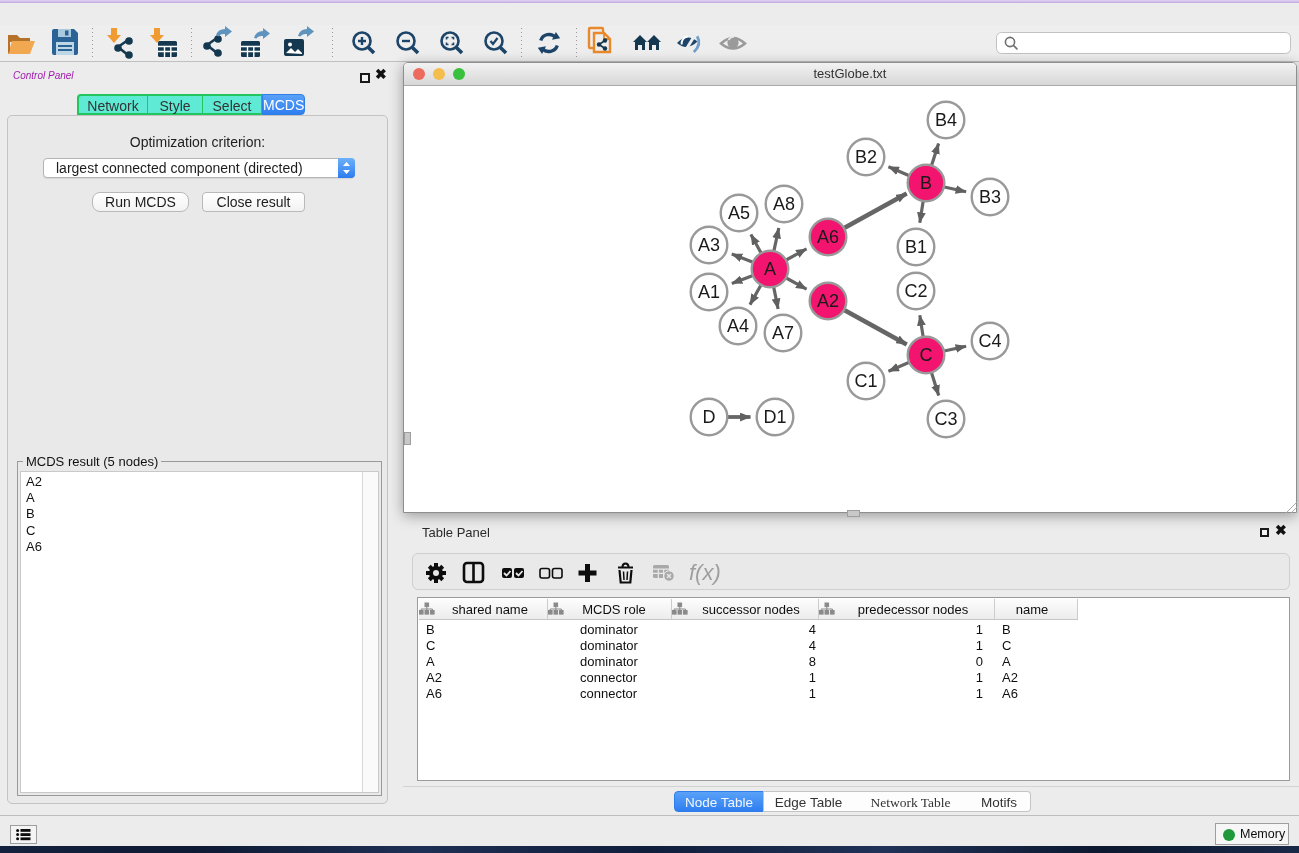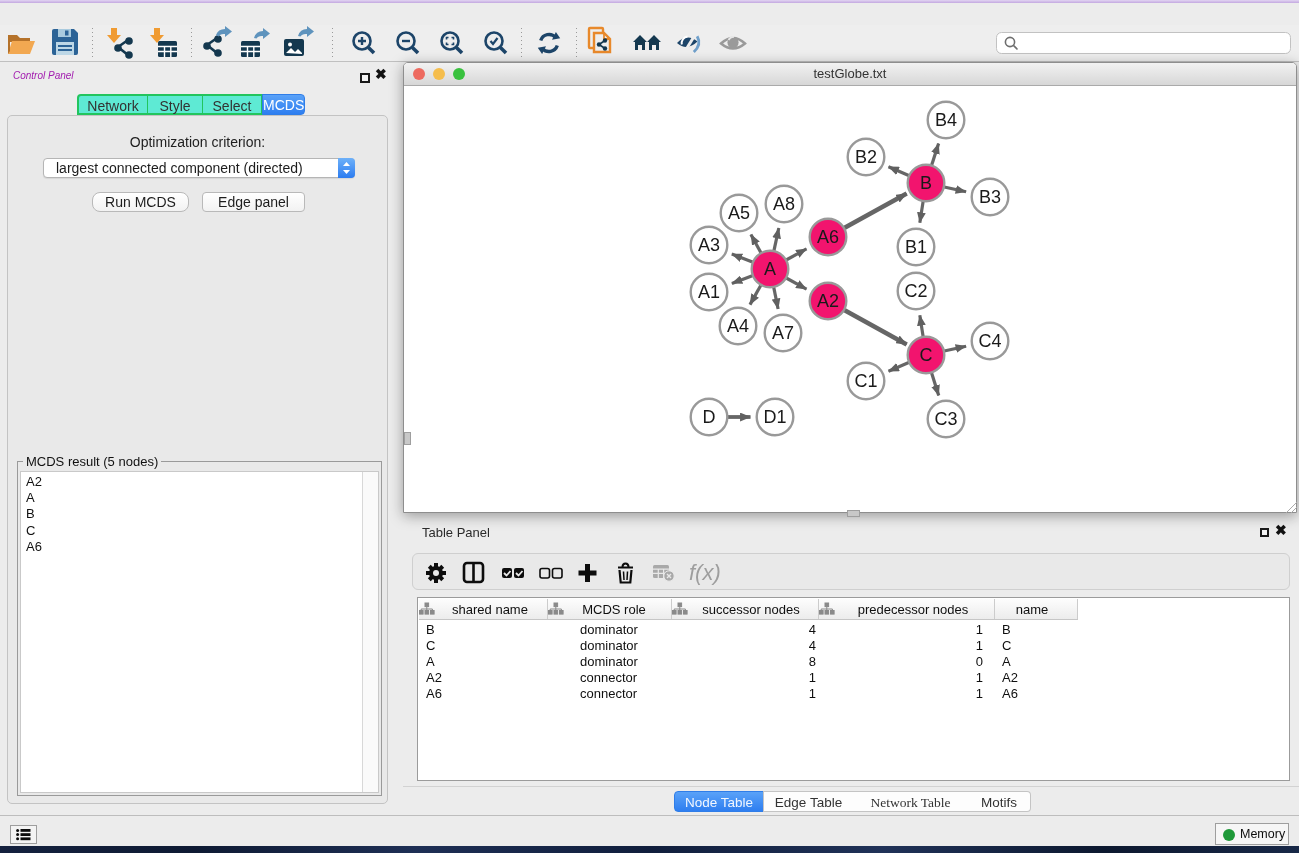--- a/index.html
+++ b/index.html
@@ -205,21 +205,21 @@
   <div class="abs" style="left:7px;top:134px;width:381px;text-align:center;font-size:14px;color:#1e1e1e;">Optimization criterion:</div>
   <div class="abs" id="cp-select" style="left:43px;top:158px;width:312px;height:20px;background:#fff;border:1px solid #b5b5b5;border-radius:4px;box-sizing:border-box;box-shadow:0 1px 1px rgba(0,0,0,0.08);">
     <div class="abs" style="left:12px;top:1px;font-size:14px;color:#1d1d1d;">largest connected component (directed)</div>
     <div class="abs" style="right:-1px;top:-1px;width:17px;height:20px;border-radius:0 4px 4px 0;background:linear-gradient(#6eb1f9,#2c7cf0);">
       <svg width="17" height="20" style="position:absolute;left:0;top:0;">
         <path d="M5 8 l3.5 -4 3.5 4 z M5 12 l3.5 4 3.5 -4 z" fill="#ffffff"></path>
       </svg>
     </div>
   </div>
   <div class="abs" style="left:92px;top:192px;width:97px;height:20px;background:linear-gradient(#ffffff,#f2f2f2);border:1px solid #b9b9b9;border-radius:8px;box-sizing:border-box;font-size:14px;color:#1d1d1d;text-align:center;line-height:18px;">Run MCDS</div>
-  <div class="abs" style="left:202px;top:192px;width:103px;height:20px;background:linear-gradient(#ffffff,#f2f2f2);border:1px solid #b9b9b9;border-radius:4px;box-sizing:border-box;font-size:14px;color:#1d1d1d;text-align:center;line-height:18px;">Edge panel</div>
+  <div class="abs" style="left:202px;top:192px;width:103px;height:20px;background:linear-gradient(#ffffff,#f2f2f2);border:1px solid #b9b9b9;border-radius:4px;box-sizing:border-box;font-size:14px;color:#1d1d1d;text-align:center;line-height:18px;">Close result</div>
   <div class="abs" id="cp-fieldset" style="left:17px;top:461px;width:365px;height:335px;border:1px solid #9a9a9a;box-sizing:border-box;">
     <div class="abs" style="left:5px;top:-8px;background:#e9e9e9;padding:0 3px;font-size:13px;color:#111;">MCDS result (5 nodes)</div>
     <div class="abs" style="left:2px;top:9px;width:359px;height:322px;background:#fff;border:1px solid #c9c9c9;box-sizing:border-box;">
       <div class="abs" style="left:5px;top:2px;font-size:13px;color:#111;line-height:16.2px;">A2<br>A<br>B<br>C<br>A6</div>
       <div class="abs" style="right:0;top:0;width:15px;height:320px;background:#fafafa;border-left:1px solid #d8d8d8;"></div>
     </div>
   </div>
 
   <div class="abs" id="netwin">
     <div class="abs" id="nettitle">

